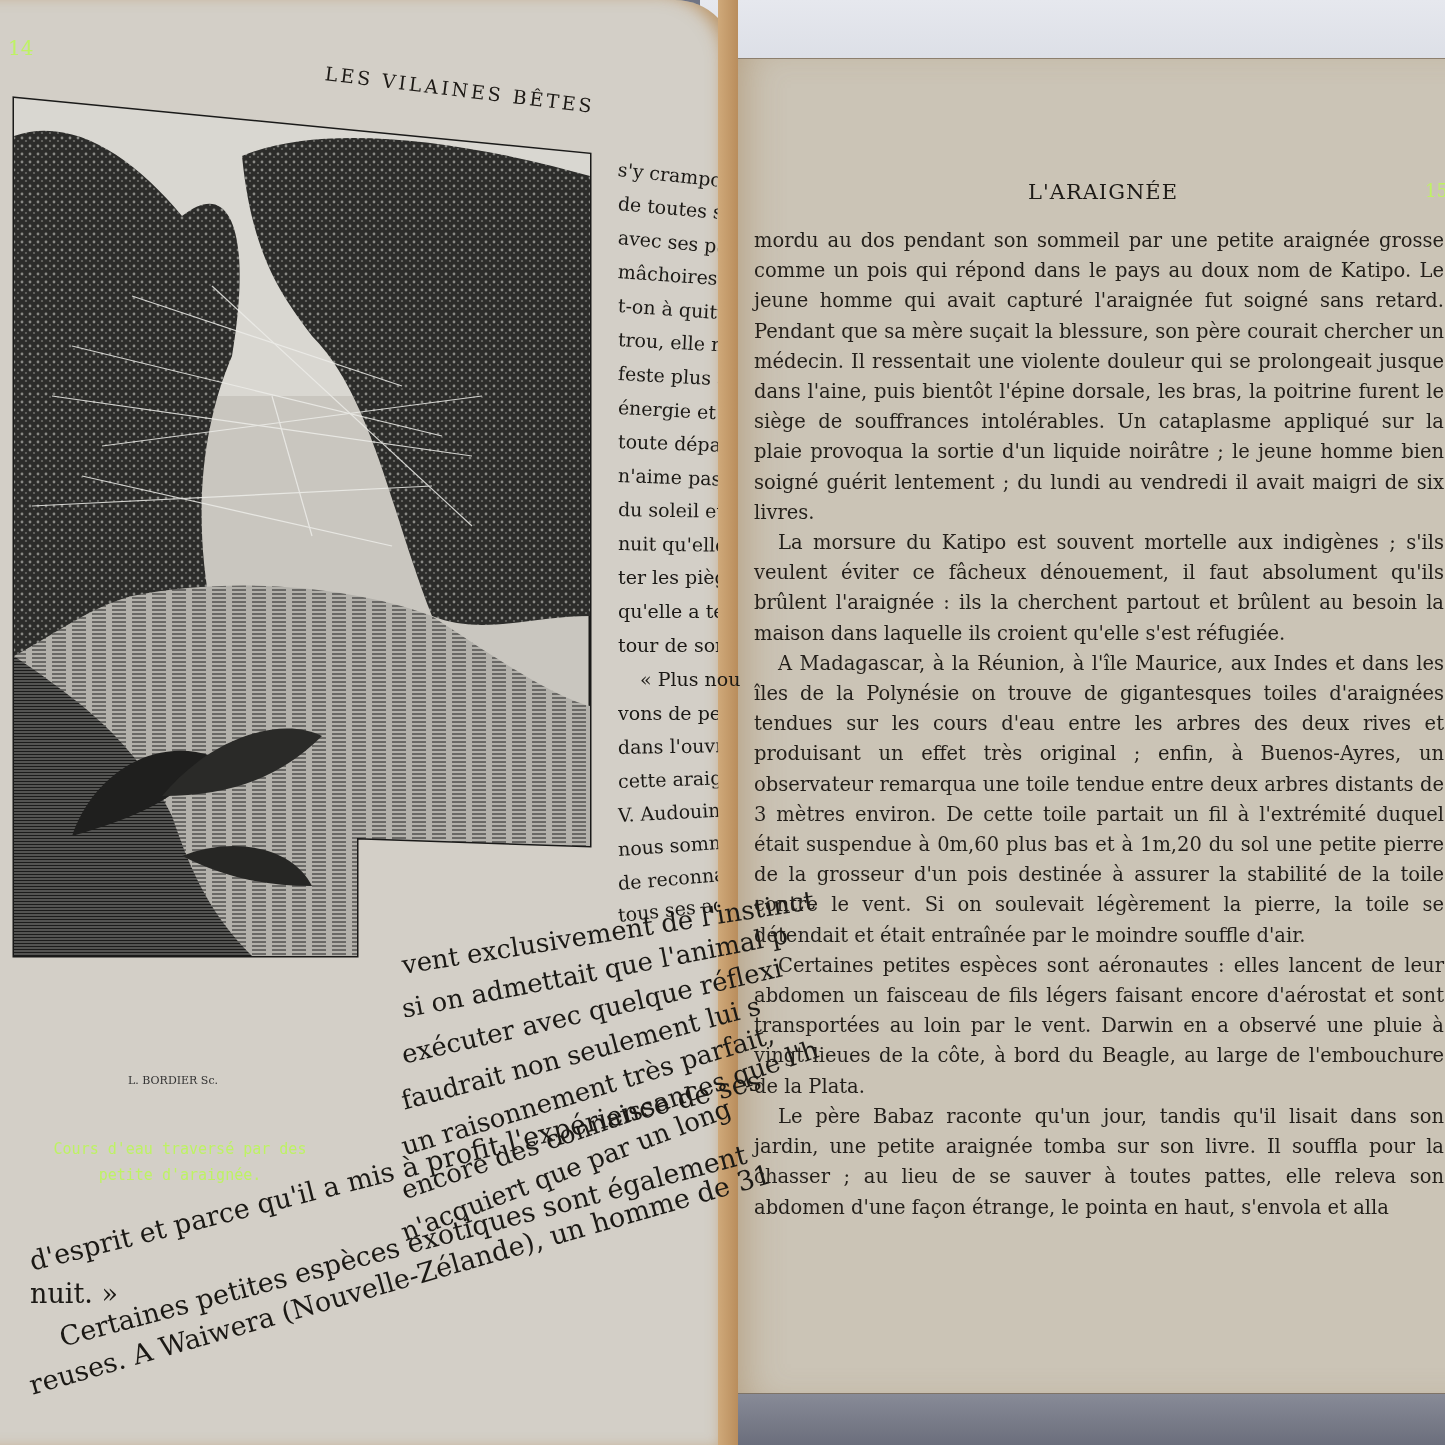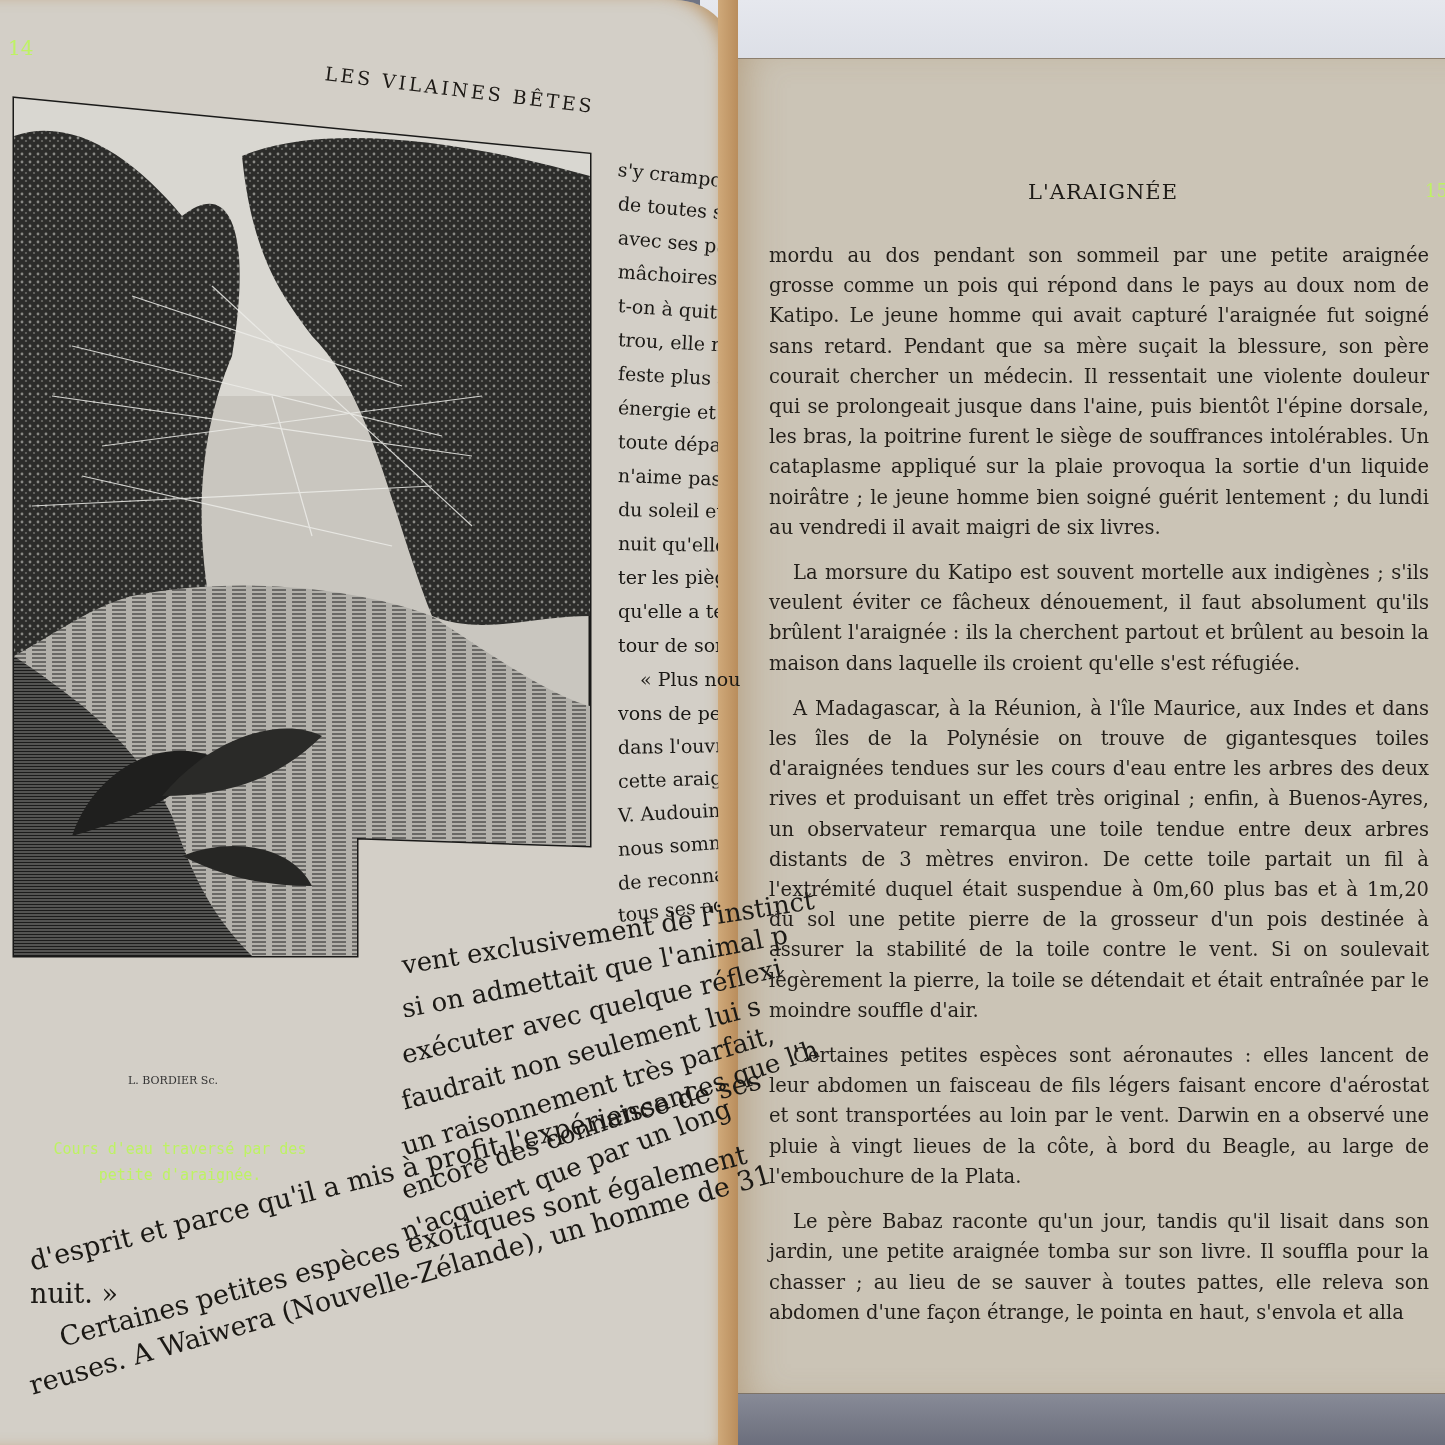--- a/index.html
+++ b/index.html
@@ -13,21 +13,21 @@
   .gutter{position:absolute;left:718px;top:0;width:20px;height:1445px;background:linear-gradient(90deg,#cfa97a,#b98d5c);}
   .pgnum{position:absolute;font-size:20px;color:#bef264;}
   .runhead{position:absolute;font-size:19px;letter-spacing:3px;color:#1d1a16;}
   .illustration{position:absolute;left:12px;top:96px;width:580px;height:960px;}
   .illustration svg{width:100%;height:100%;}
   .caption{position:absolute;left:30px;top:1136px;width:300px;text-align:center;font-family:"DejaVu Sans Mono","Liberation Mono",monospace;font-size:15px;line-height:26px;color:#bef264;}
   .signature{position:absolute;left:128px;top:1074px;font-size:11px;color:#333;}
   .colline{position:absolute;left:618px;font-size:19px;color:#1b1915;white-space:nowrap;overflow:hidden;width:100px;transform-origin:left center;}
   .curve{position:absolute;font-size:26px;color:#1b1915;white-space:nowrap;transform-origin:left center;}
   .rtext{position:absolute;left:754px;width:690px;font-size:19.5px;line-height:30.2px;color:#231f1a;text-align:justify;}
-  .rtext p{margin:15px;}
+  .rtext p{margin:0;}
   .ind{text-indent:24px;}
 </style>
 </head>
 <body>
 
 <div class="bg-top"></div>
 <div class="bg-bottom"></div>
 
 <div class="page-right"></div>
 <div class="page-left"></div>

